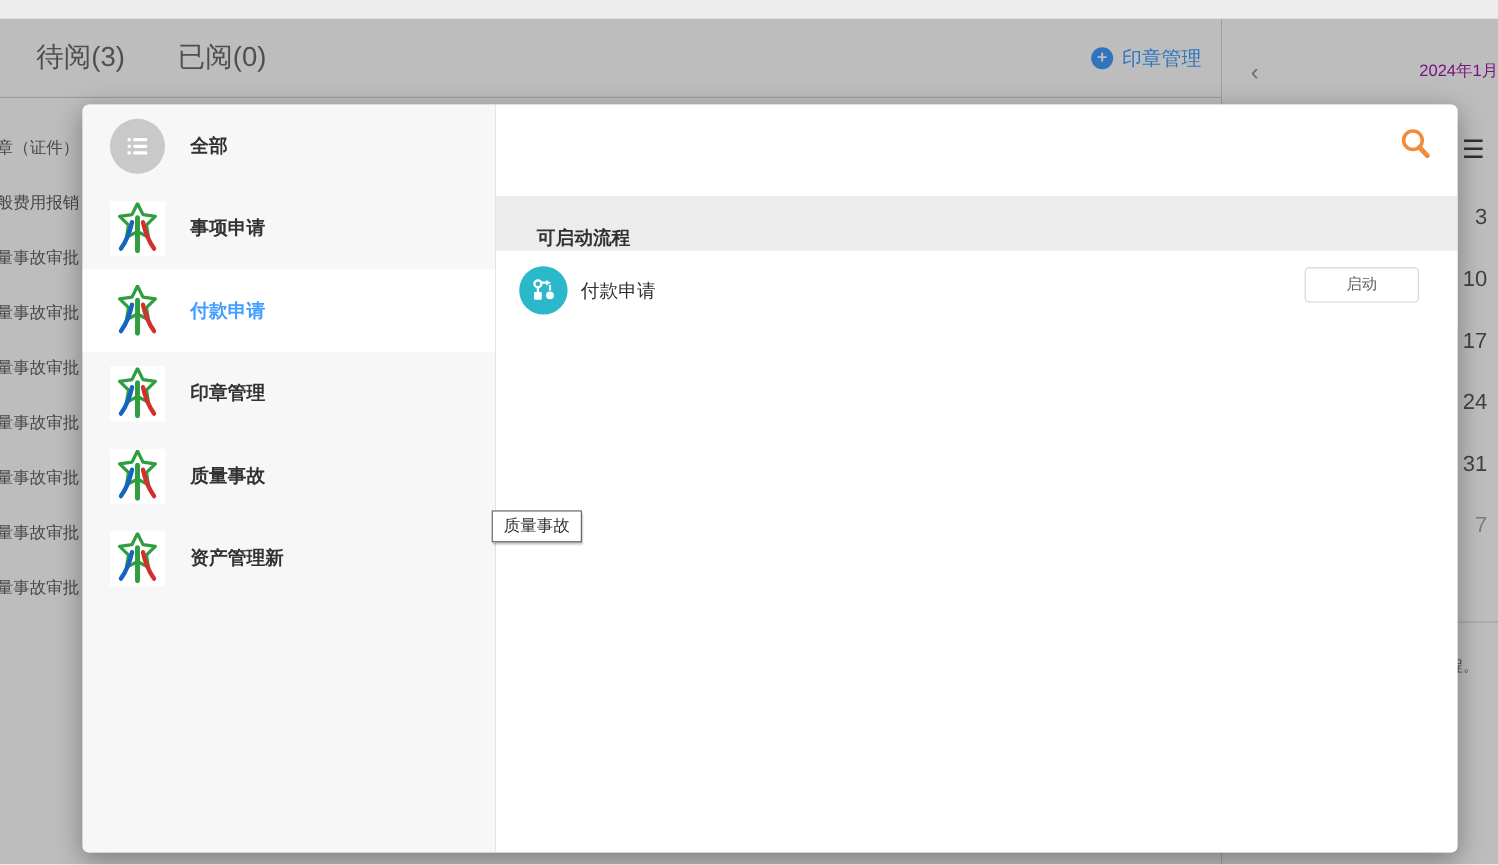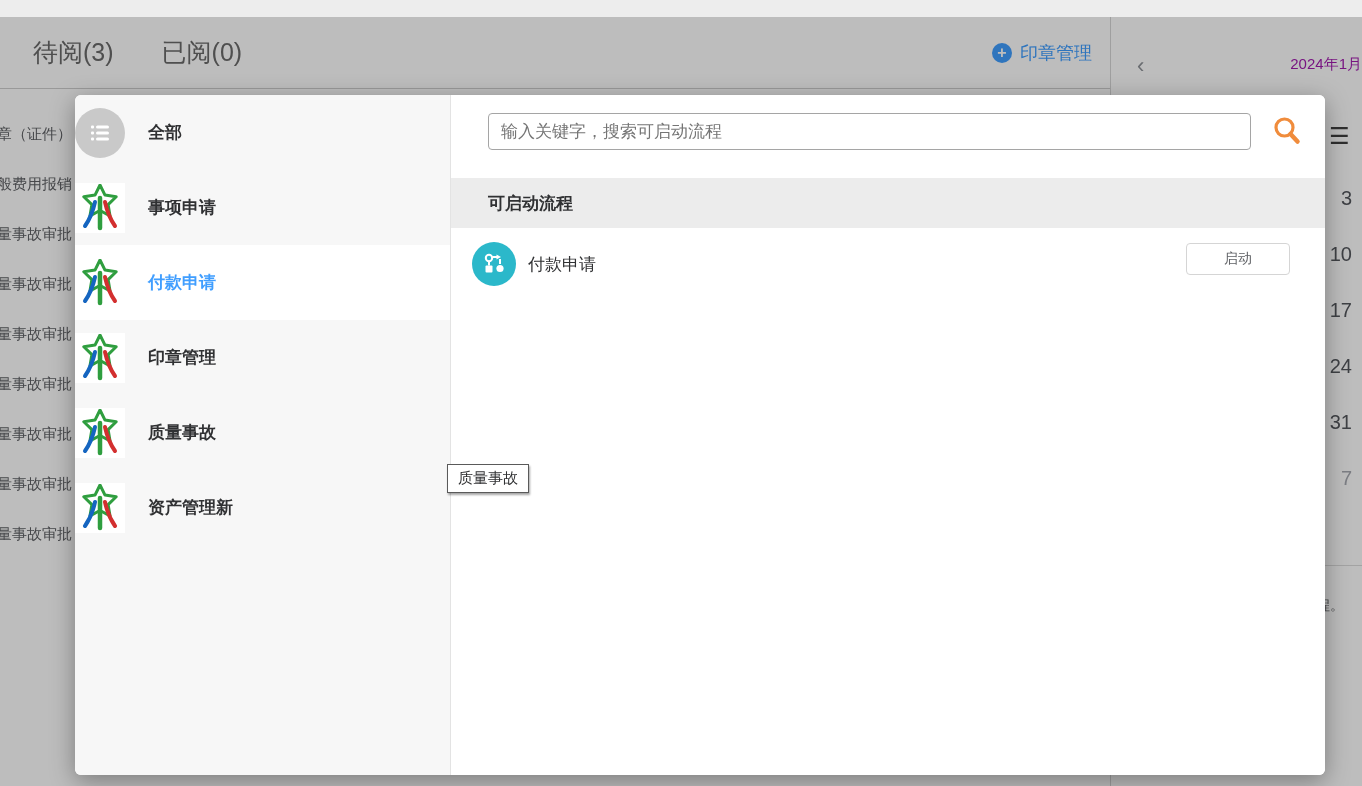--- a/index.html
+++ b/index.html
@@ -36,38 +36,38 @@
   .bg-list{position:absolute;left:0;top:95px;width:75px;}
   .bg-list-item{position:absolute;left:-3px;width:120px;font-size:15px;color:#606266;white-space:nowrap;}
   
   .overlay{position:absolute;left:0;top:17px;width:1362px;height:769px;background:rgba(0,0,0,0.26);z-index:5;}
   
   .modal{
     position:absolute;left:75px;top:95px;width:1250px;height:680px;background:#fff;z-index:10;
     border-radius:6px;box-shadow:0 6px 24px rgba(0,0,0,0.35);display:flex;overflow:hidden;
   }
   .modal-side{width:376px;background:#f7f7f7;border-right:1px solid #e3e3e3;box-sizing:border-box;flex:none;}
-  .cat-item{height:75px;display:flex;align-items:center;cursor:pointer;}
+  .cat-item{height:75px;display:flex;align-items:center;padding-left:25px;cursor:pointer;}
   .cat-item.selected{background:#fff;}
   .cat-label{margin-left:23px;font-size:17px;font-weight:bold;color:#303133;}
   .cat-item.selected .cat-label{color:#409eff;}
   .cat-icon{width:50px;height:50px;flex:none;}
   .icon-all{width:50px;height:50px;border-radius:50%;background:#c9c9c9;display:flex;align-items:center;justify-content:center;}
   .icon-logo{width:50px;height:50px;background:#fff;display:flex;align-items:center;justify-content:center;}
   .modal-main{flex:1;position:relative;background:#fff;}
   .search-input{
     position:absolute;left:37px;top:18px;width:763px;height:37px;box-sizing:border-box;
     border:1px solid #a5a5a5;border-radius:4px;font-size:17px;color:#333;padding:0 12px;outline:none;
     font-family:"Liberation Sans","DejaVu Sans",sans-serif;
   }
   .search-input::placeholder{color:#757575;}
   .search-icon{position:absolute;left:820px;top:20px;width:32px;height:32px;cursor:pointer;}
   .section-header{
     position:absolute;left:0;top:83px;width:100%;height:50px;background:#ececec;
-    display:flex;align-items:center;
+    display:flex;align-items:flex-end;
   }
   .section-header span{margin-left:37px;font-size:17px;font-weight:bold;color:#303133;}
   .proc-row{position:absolute;left:0;top:133px;width:100%;height:72px;background:#fff;display:flex;align-items:center;}
   .proc-icon{width:44px;height:44px;border-radius:50%;background:#2bb8ca;margin-left:21px;flex:none;
     display:flex;align-items:center;justify-content:center;}
   .proc-name{margin-left:12px;font-size:17px;color:#303133;}
   .launch-btn{
     position:absolute;right:35px;top:15px;width:104px;height:32px;background:#fff;
     border:1px solid #d5d5d5;border-radius:4px;font-size:14px;color:#606266;cursor:pointer;
     font-family:"Liberation Sans","DejaVu Sans",sans-serif;
@@ -206,21 +206,20 @@
           <path d="M24,14 L24,44" fill="none" stroke="#2f9e3f" stroke-width="4.5" stroke-linecap="round"></path>
           <path d="M29,18 Q32,32 39,42" fill="none" stroke="#d32f2f" stroke-width="4" stroke-linecap="round"></path>
         </svg>
       </span>
       <span class="cat-label">资产管理新</span>
     </div>
 
   </div>
 
   <div class="modal-main">
-    <input class="search-input" type="text" placeholder="输入关键字，搜索可启动流程" style="">
     <span class="search-icon">
       <svg width="32" height="32" viewBox="0 0 32 32">
         <circle cx="13.5" cy="12.5" r="8.5" fill="none" stroke="#f08c3c" stroke-width="3.2"></circle>
         <line x1="19.5" y1="19" x2="26.5" y2="26.5" stroke="#f08c3c" stroke-width="4.5" stroke-linecap="round"></line>
       </svg>
     </span>
 
     <div class="section-header">
       <span>可启动流程</span>
     </div>

